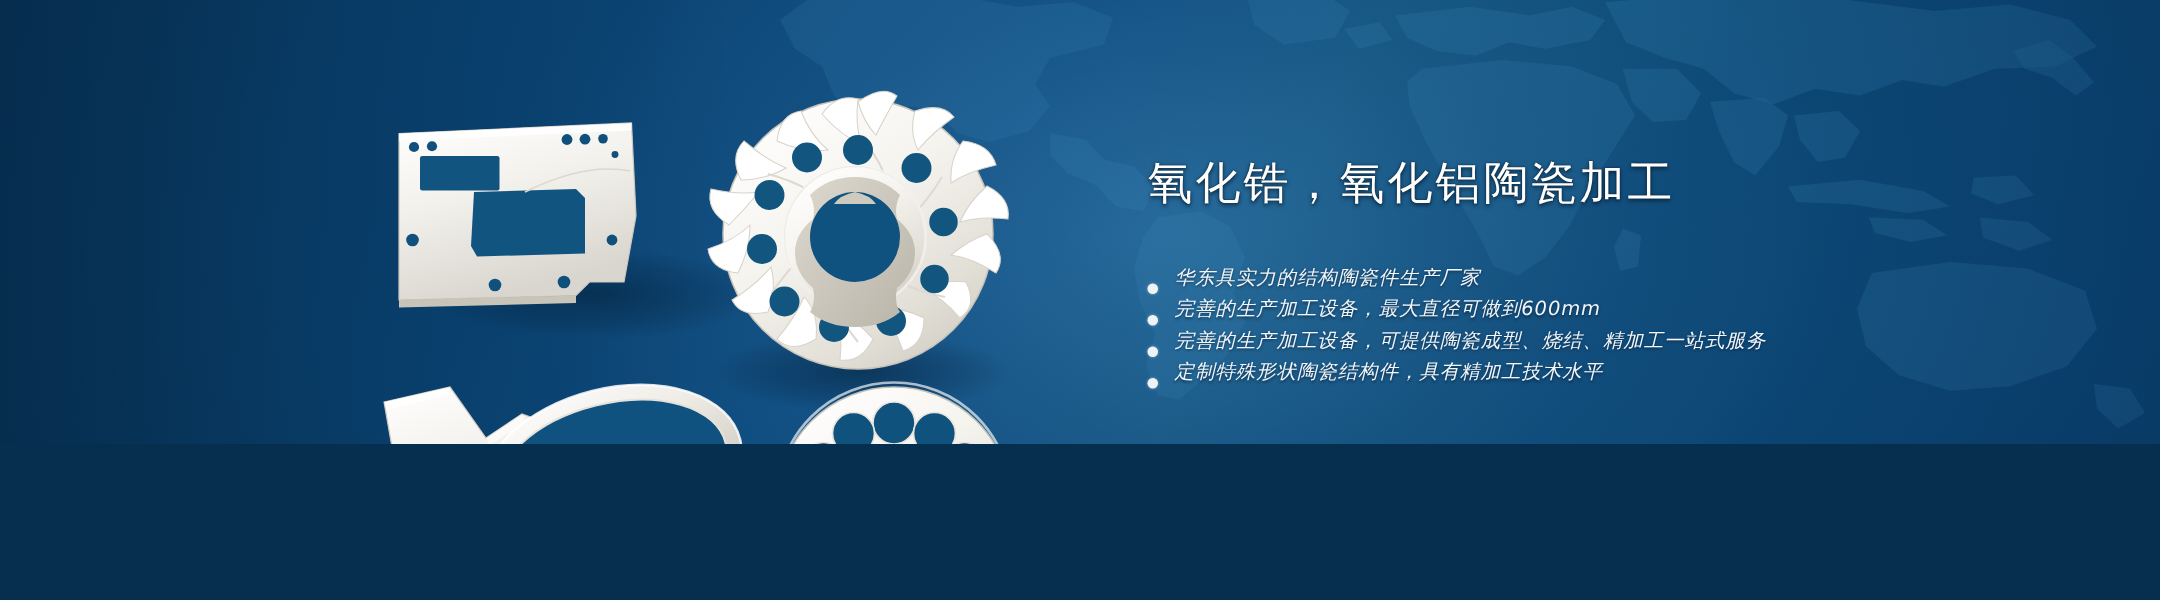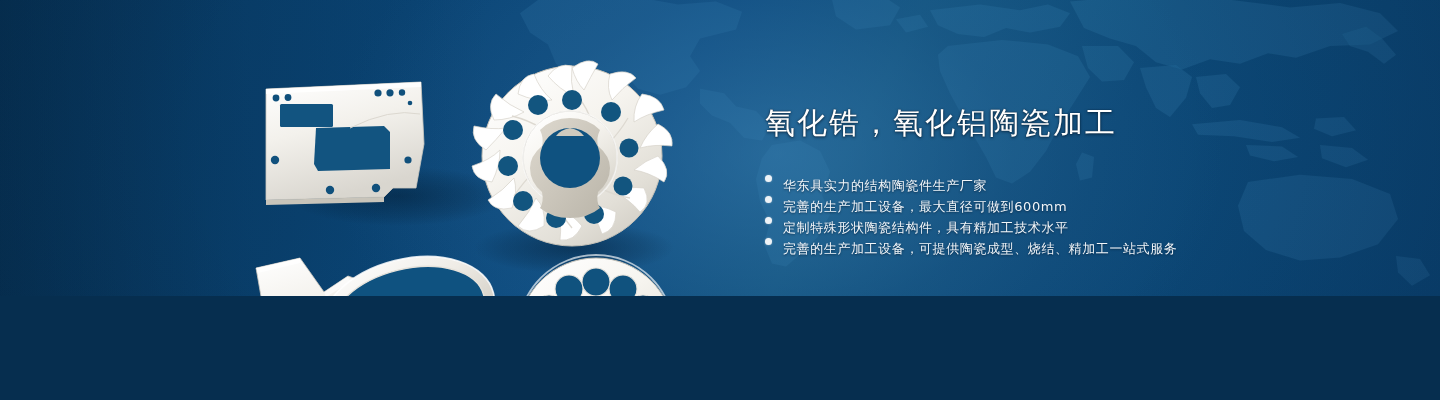--- a/index.html
+++ b/index.html
@@ -90,23 +90,24 @@
     white-space: nowrap;
   }
   .bullets {
     list-style: none;
     margin: 0;
     padding: 0;
     margin-top: 37px;
   }
   .bullet {
     display: flex;
-    align-items: flex-start;
+    align-items: flex-end;
     height: 21px;
     margin-bottom: 0px;
+    font-style: italic;
   }
   .bullet-dot {
     width: 7px;
     height: 7px;
     border-radius: 50%;
     background: #eef3f7;
     flex: 0 0 auto;
     margin-right: 11px;
     box-shadow: 0 0 2px rgba(255,255,255,0.45);
   }
@@ -355,22 +356,22 @@
       <li class="bullet">
         <span class="bullet-dot"></span>
         <span class="bullet-text">华东具实力的结构陶瓷件生产厂家</span>
       </li>
       <li class="bullet">
         <span class="bullet-dot"></span>
         <span class="bullet-text">完善的生产加工设备，最大直径可做到600mm</span>
       </li>
       <li class="bullet">
         <span class="bullet-dot"></span>
-        <span class="bullet-text">定制特殊形状陶瓷结构件，具有精加工技术水平</span>
+        <span class="bullet-text">完善的生产加工设备，可提供陶瓷成型、烧结、精加工一站式服务</span>
       </li>
       <li class="bullet">
         <span class="bullet-dot"></span>
-        <span class="bullet-text">完善的生产加工设备，可提供陶瓷成型、烧结、精加工一站式服务</span>
+        <span class="bullet-text">定制特殊形状陶瓷结构件，具有精加工技术水平</span>
       </li>
     </ul>
   </div>
 
 </div>
 
 </body></html>

